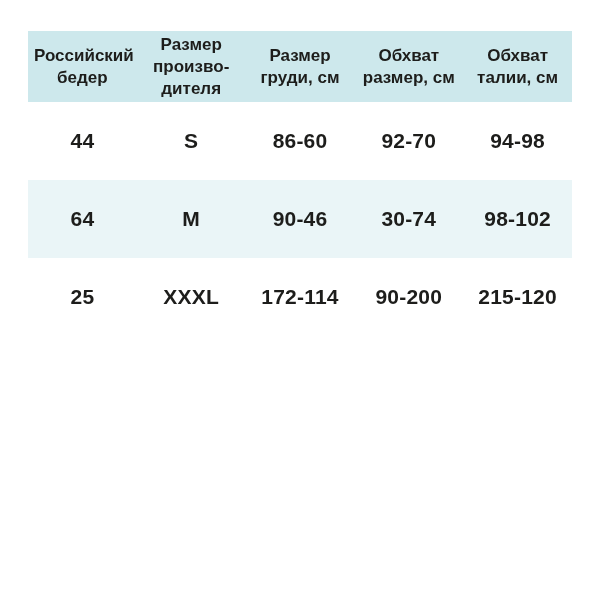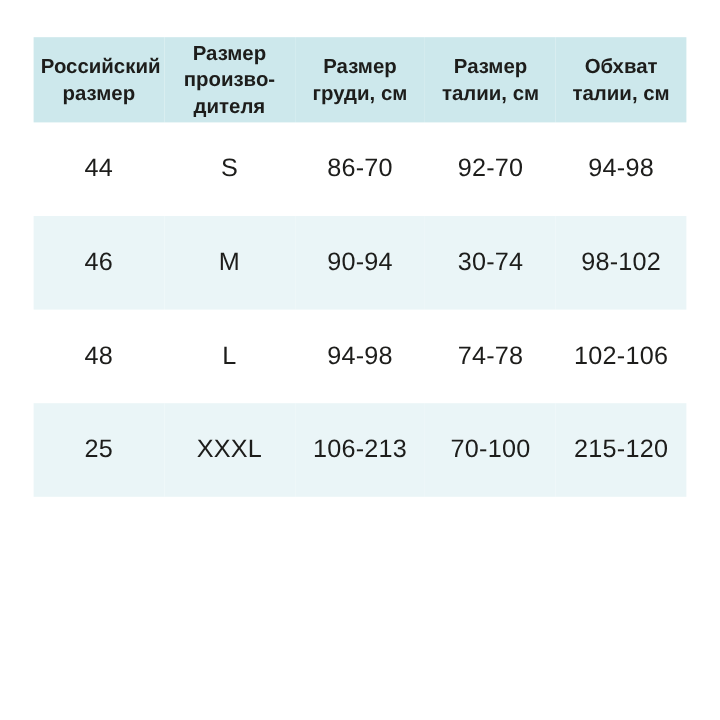--- a/index.html
+++ b/index.html
@@ -30,21 +30,21 @@
     font-size:17px;
     line-height:22px;
     font-weight:bold;
     text-align:center;
     vertical-align:middle;
     padding:0 6px;
   }
   .size-table td{
     height:78px;
     font-size:21px;
-    font-weight:400;
+    font-weight:700;
     text-align:center;
     vertical-align:middle;
     padding:0 2px;
     letter-spacing:0.2px;
   }
   .size-table tbody tr:nth-child(even) td{
     background:var(--stripe-bg);
   }
 </style>
 </head>
@@ -53,50 +53,43 @@
 <table class="size-table">
   <colgroup>
       <col>
       <col>
       <col>
       <col>
       <col>
     </colgroup>
   <thead>
     <tr>
-      <th>Российский размер</th>
+      <th>Российский бедер</th>
       <th>Размер произво-дителя</th>
       <th>Размер груди, см</th>
-      <th>Размер талии, см</th>
+      <th>Обхват размер, см</th>
       <th>Обхват талии, см</th>
     </tr>
   </thead>
   <tbody>
     <tr>
       <td>44</td>
       <td>S</td>
-      <td>86-70</td>
+      <td>86-60</td>
       <td>92-70</td>
       <td>94-98</td>
     </tr>
     <tr>
-      <td>46</td>
+      <td>64</td>
       <td>M</td>
-      <td>90-94</td>
+      <td>90-46</td>
       <td>30-74</td>
       <td>98-102</td>
     </tr>
     <tr>
-      <td>48</td>
-      <td>L</td>
-      <td>94-98</td>
-      <td>74-78</td>
-      <td>102-106</td>
-    </tr>
-    <tr>
       <td>25</td>
       <td>XXXL</td>
-      <td>106-213</td>
-      <td>70-100</td>
+      <td>172-114</td>
+      <td>90-200</td>
       <td>215-120</td>
     </tr>
   </tbody>
 </table>
 
 </body></html>

